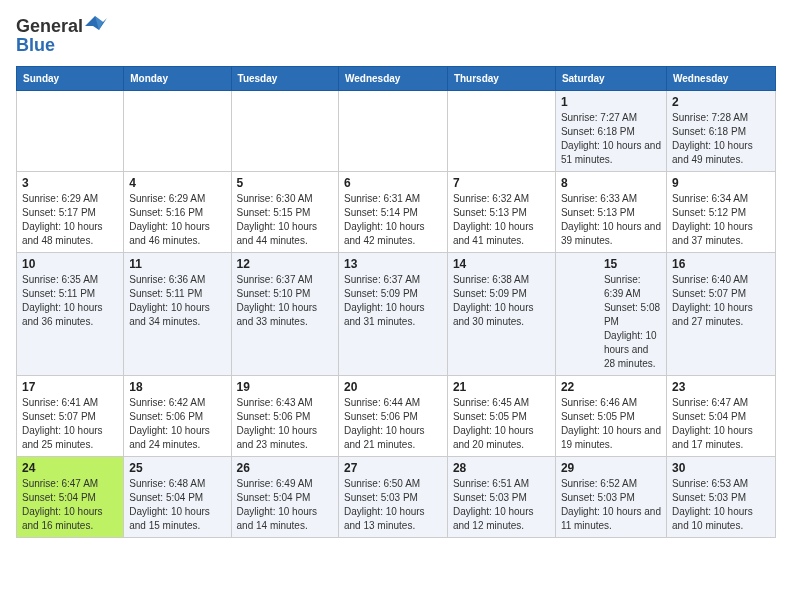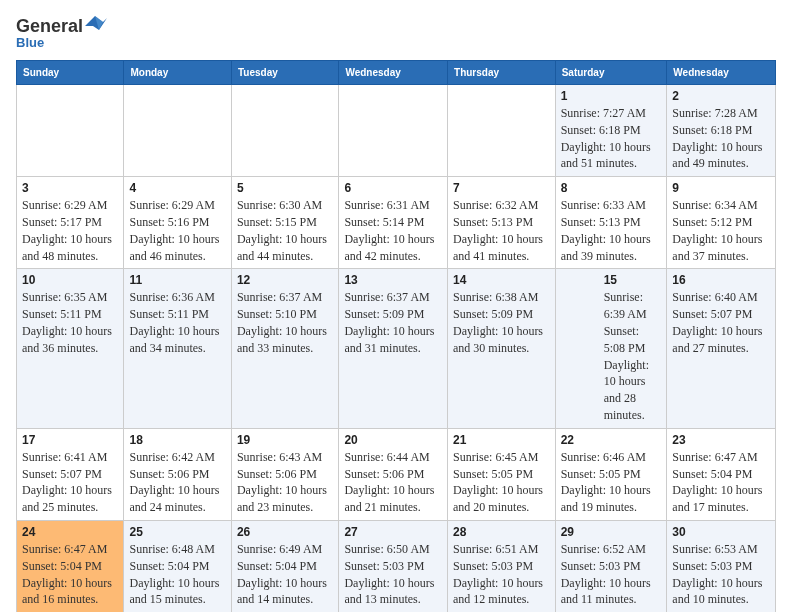--- a/index.html
+++ b/index.html
@@ -68,44 +68,43 @@
       background: #fff;
     }
     .day-number {
       font-weight: bold;
       font-size: 12px;
       display: block;
       margin-bottom: 2px;
       color: #222;
     }
     .day-info {
-      font-size: 12px;
+      font-size: 10px;
       color: #333;
       line-height: 1.4;
-      font-family: Liberation Serif, serif;
     }
     .empty-cell {
       background: #fff !important;
     }
     .row-even td { background: #fff; }
     .row-odd td { background: #f0f4fa; }
   </style>
 </head>
 <body>
 
 <div class="header-area">
   <div class="logo">
     <div class="logo-row">
       <span style="font-size:18px;font-weight:bold;color:#333;">General</span>
       <svg width="22" height="18" viewBox="0 0 22 18" style="margin-left:2px;margin-top:-4px;">
         <polygon points="0,10 10,0 18,6 22,2 14,14 8,10" fill="#2a6db5"></polygon>
         <polygon points="10,0 18,6 14,14" fill="#5599d6" opacity="0.6"></polygon>
       </svg>
     </div>
-    <span style="font-size:13px;font-weight:bold;color:#2a6db5;margin-top:-2px;">Blue</span>
+    <span style="font-size:18px;font-weight:bold;color:#2a6db5;margin-top:-2px;">Blue</span>
   </div>
   <div class="title-area">
     <div class="month-title"></div>
     <div class="location-subtitle"></div>
   </div>
 </div>
 
 <table class="calendar-table">
   <thead>
     <tr>
@@ -264,21 +263,21 @@
 Daylight: 10 hours and 19 minutes.</div>
         </td>
         <td style="background: rgb(255, 255, 255);">
           <span class="day-number">23</span>
           <div class="day-info" style="white-space: pre-line;">Sunrise: 6:47 AM
 Sunset: 5:04 PM
 Daylight: 10 hours and 17 minutes.</div>
         </td>
       </tr>
       <tr class="row-odd">
-        <td style="background: #fdba74;">
+        <td style="background: #bef264;">
           <span class="day-number">24</span>
           <div class="day-info" style="white-space: pre-line;">Sunrise: 6:47 AM
 Sunset: 5:04 PM
 Daylight: 10 hours and 16 minutes.</div>
         </td>
         <td style="background: rgb(240, 244, 250);">
           <span class="day-number">25</span>
           <div class="day-info" style="white-space: pre-line;">Sunrise: 6:48 AM
 Sunset: 5:04 PM
 Daylight: 10 hours and 15 minutes.</div>

